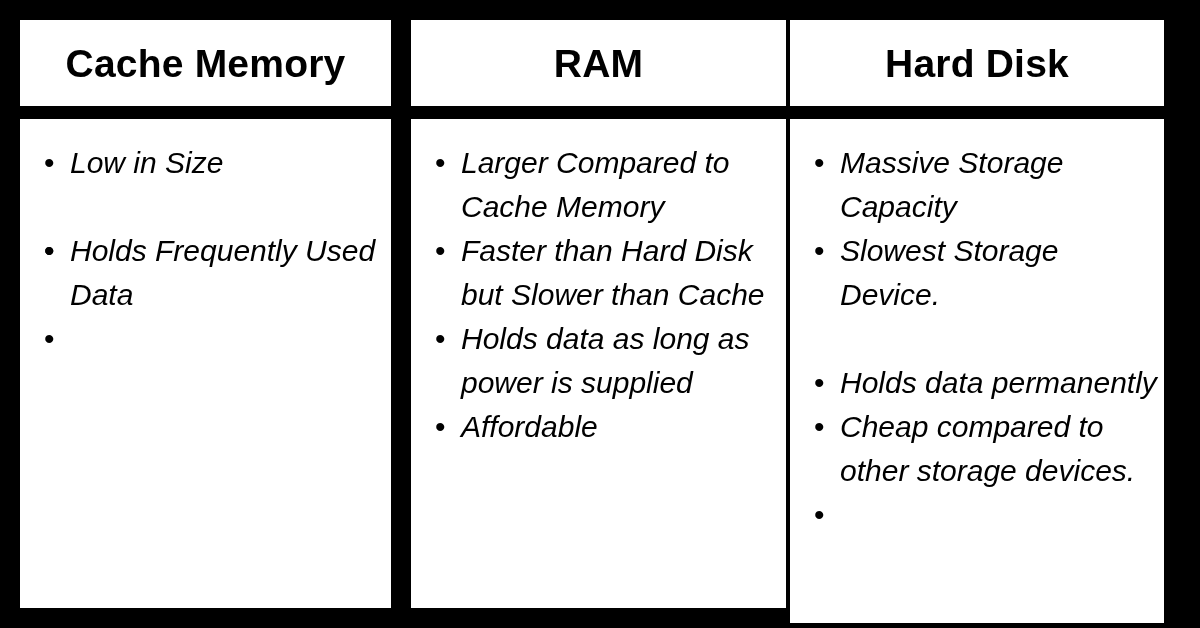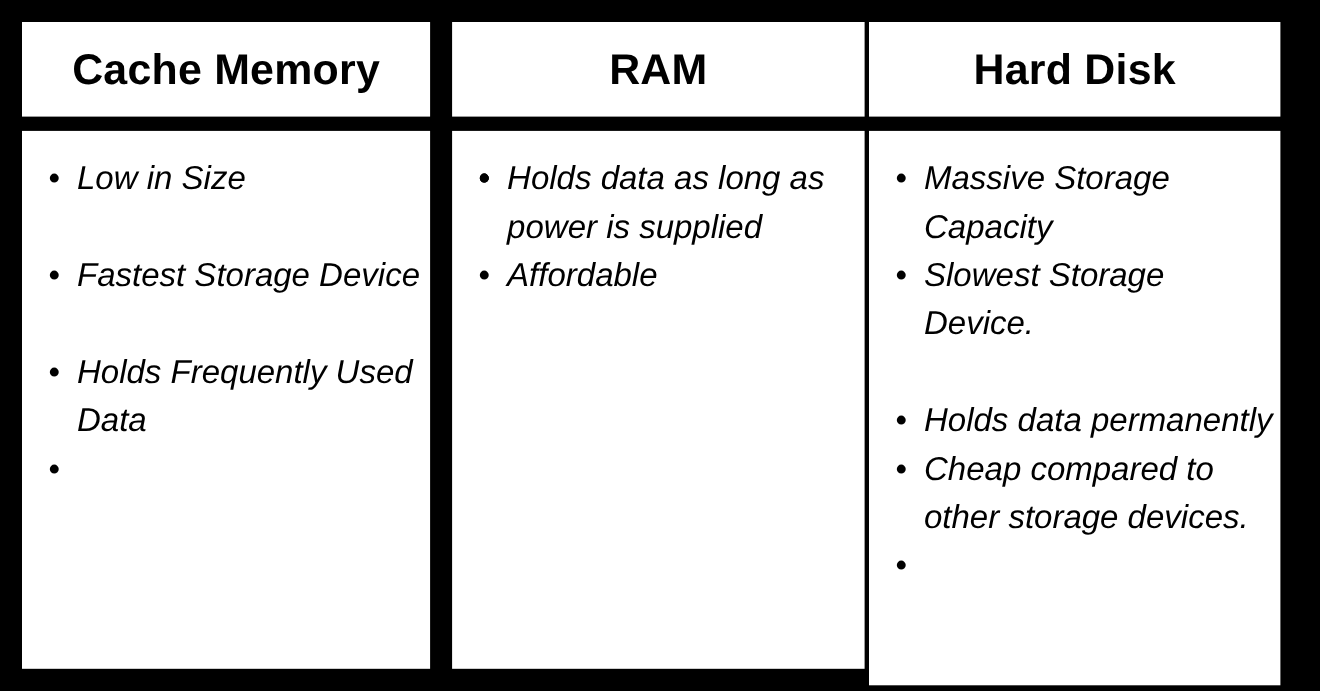--- a/index.html
+++ b/index.html
@@ -110,43 +110,44 @@
         <div class="header-title">Cache Memory</div>
       </div>
       <div class="body-card" style="width: 371px; height: 489px;">
         <ul class="bullets">
           <li class="bullet-item">
             <span class="bullet-dot">•</span>
             <span class="bullet-text">Low in Size</span>
           </li>
           <li class="bullet-item spaced-before">
             <span class="bullet-dot">•</span>
-            <span class="bullet-text">Fastest Storage Device</span>
           </li>
           <li class="bullet-item spaced-before">
             <span class="bullet-dot">•</span>
             <span class="bullet-text">Holds Frequently Used Data</span>
           </li>
           <li class="bullet-item">
             <span class="bullet-dot">•</span>
           </li>
         </ul>
       </div>
     </div>
     <div class="column" style="left: 411px; width: 375px;">
       <div class="header-card" style="width: 375px; text-align: right;">
         <div class="header-title">RAM</div>
       </div>
       <div class="body-card" style="width: 375px; height: 489px;">
         <ul class="bullets">
           <li class="bullet-item">
             <span class="bullet-dot">•</span>
+            <span class="bullet-text">Larger Compared to Cache Memory</span>
           </li>
           <li class="bullet-item">
             <span class="bullet-dot">•</span>
+            <span class="bullet-text">Faster than Hard Disk but Slower than Cache</span>
           </li>
           <li class="bullet-item">
             <span class="bullet-dot">•</span>
             <span class="bullet-text">Holds data as long as power is supplied</span>
           </li>
           <li class="bullet-item">
             <span class="bullet-dot">•</span>
             <span class="bullet-text">Affordable</span>
           </li>
         </ul>

